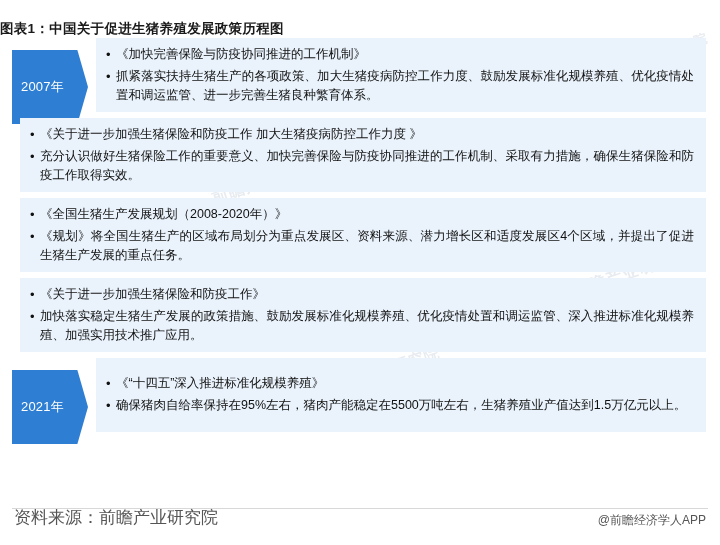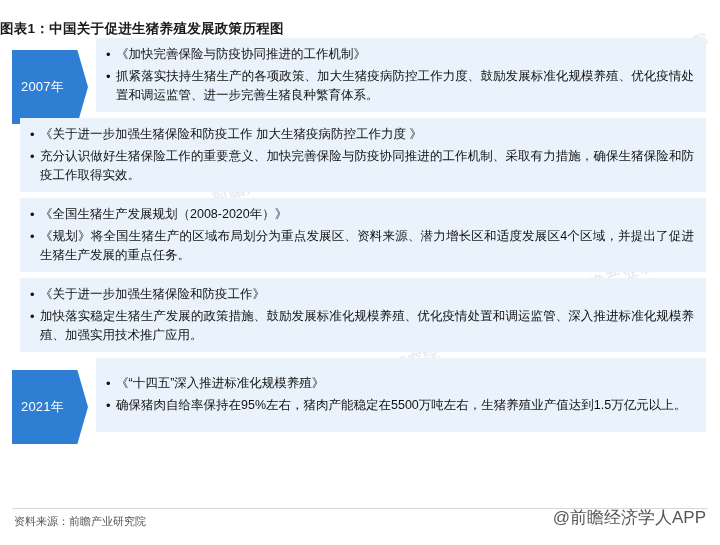--- a/index.html
+++ b/index.html
@@ -102,28 +102,28 @@
   .r0 { height: 74px; }
   .r1 { height: 74px; }
   .r2 { height: 74px; }
   .r3 { height: 74px; }
   .r4 { height: 74px; }
 
   .footer {
     position: absolute;
     left: 14px;
     bottom: 16px;
-    font-size: 11px;
+    font-size: 17px;
     color: #555555;
   }
   .footer-right {
     position: absolute;
     right: 14px;
     bottom: 16px;
-    font-size: 17px;
+    font-size: 12px;
     color: #555555;
   }
   .rule {
     position: absolute;
     left: 12px;
     right: 12px;
     bottom: 36px;
     border-top: 1px solid #d8d8d8;
   }
   

